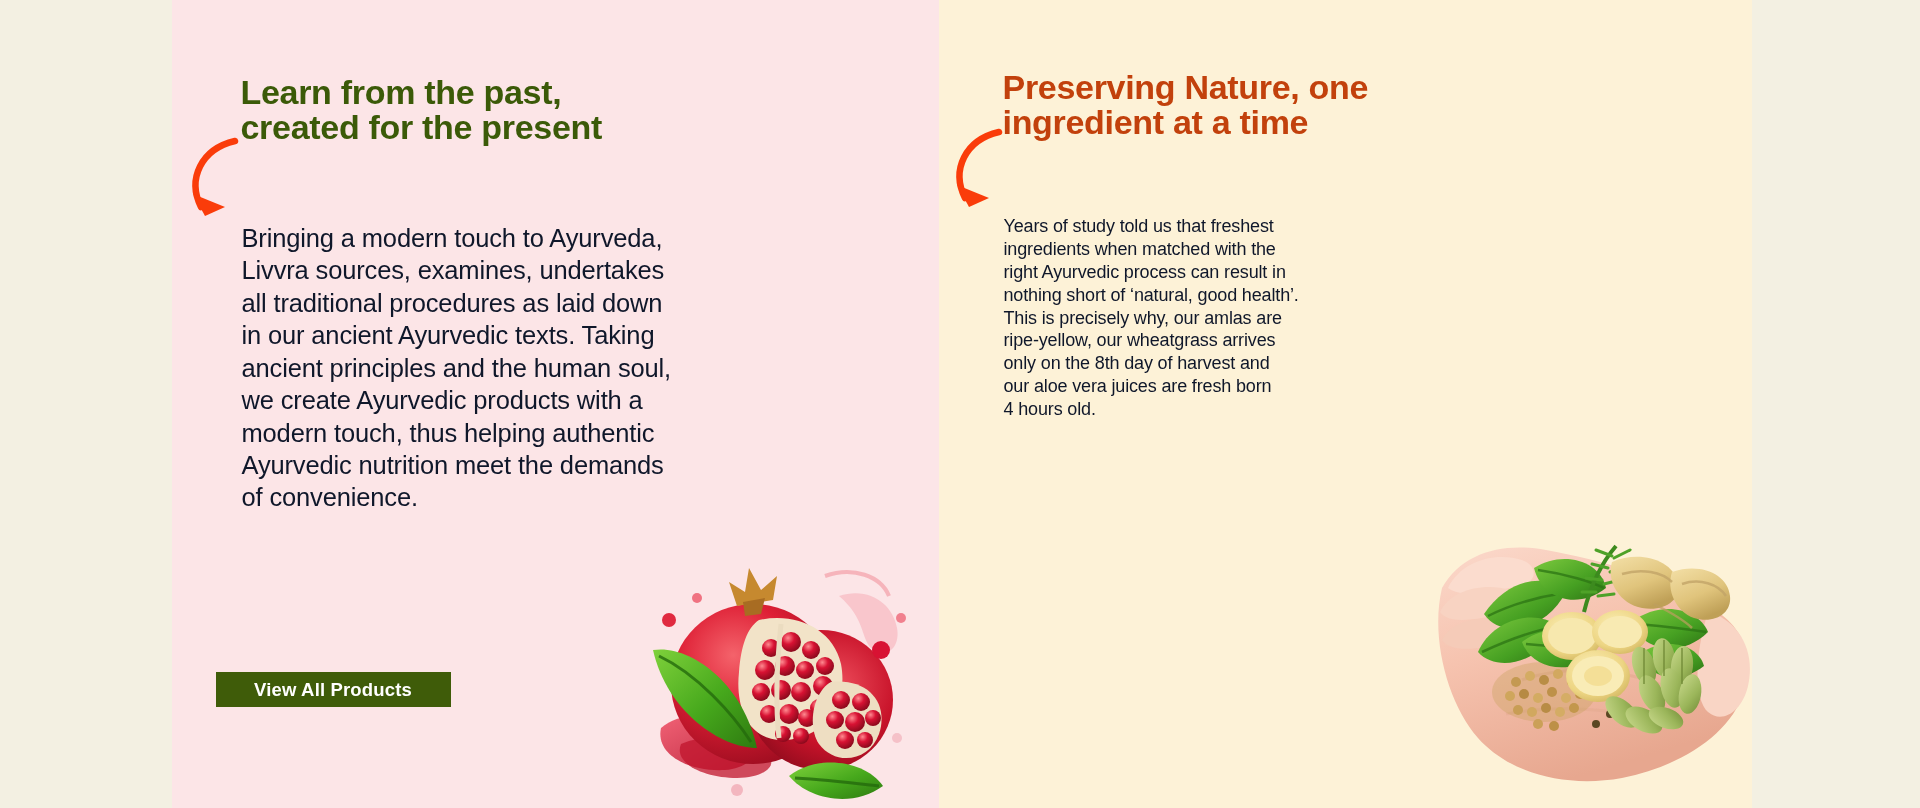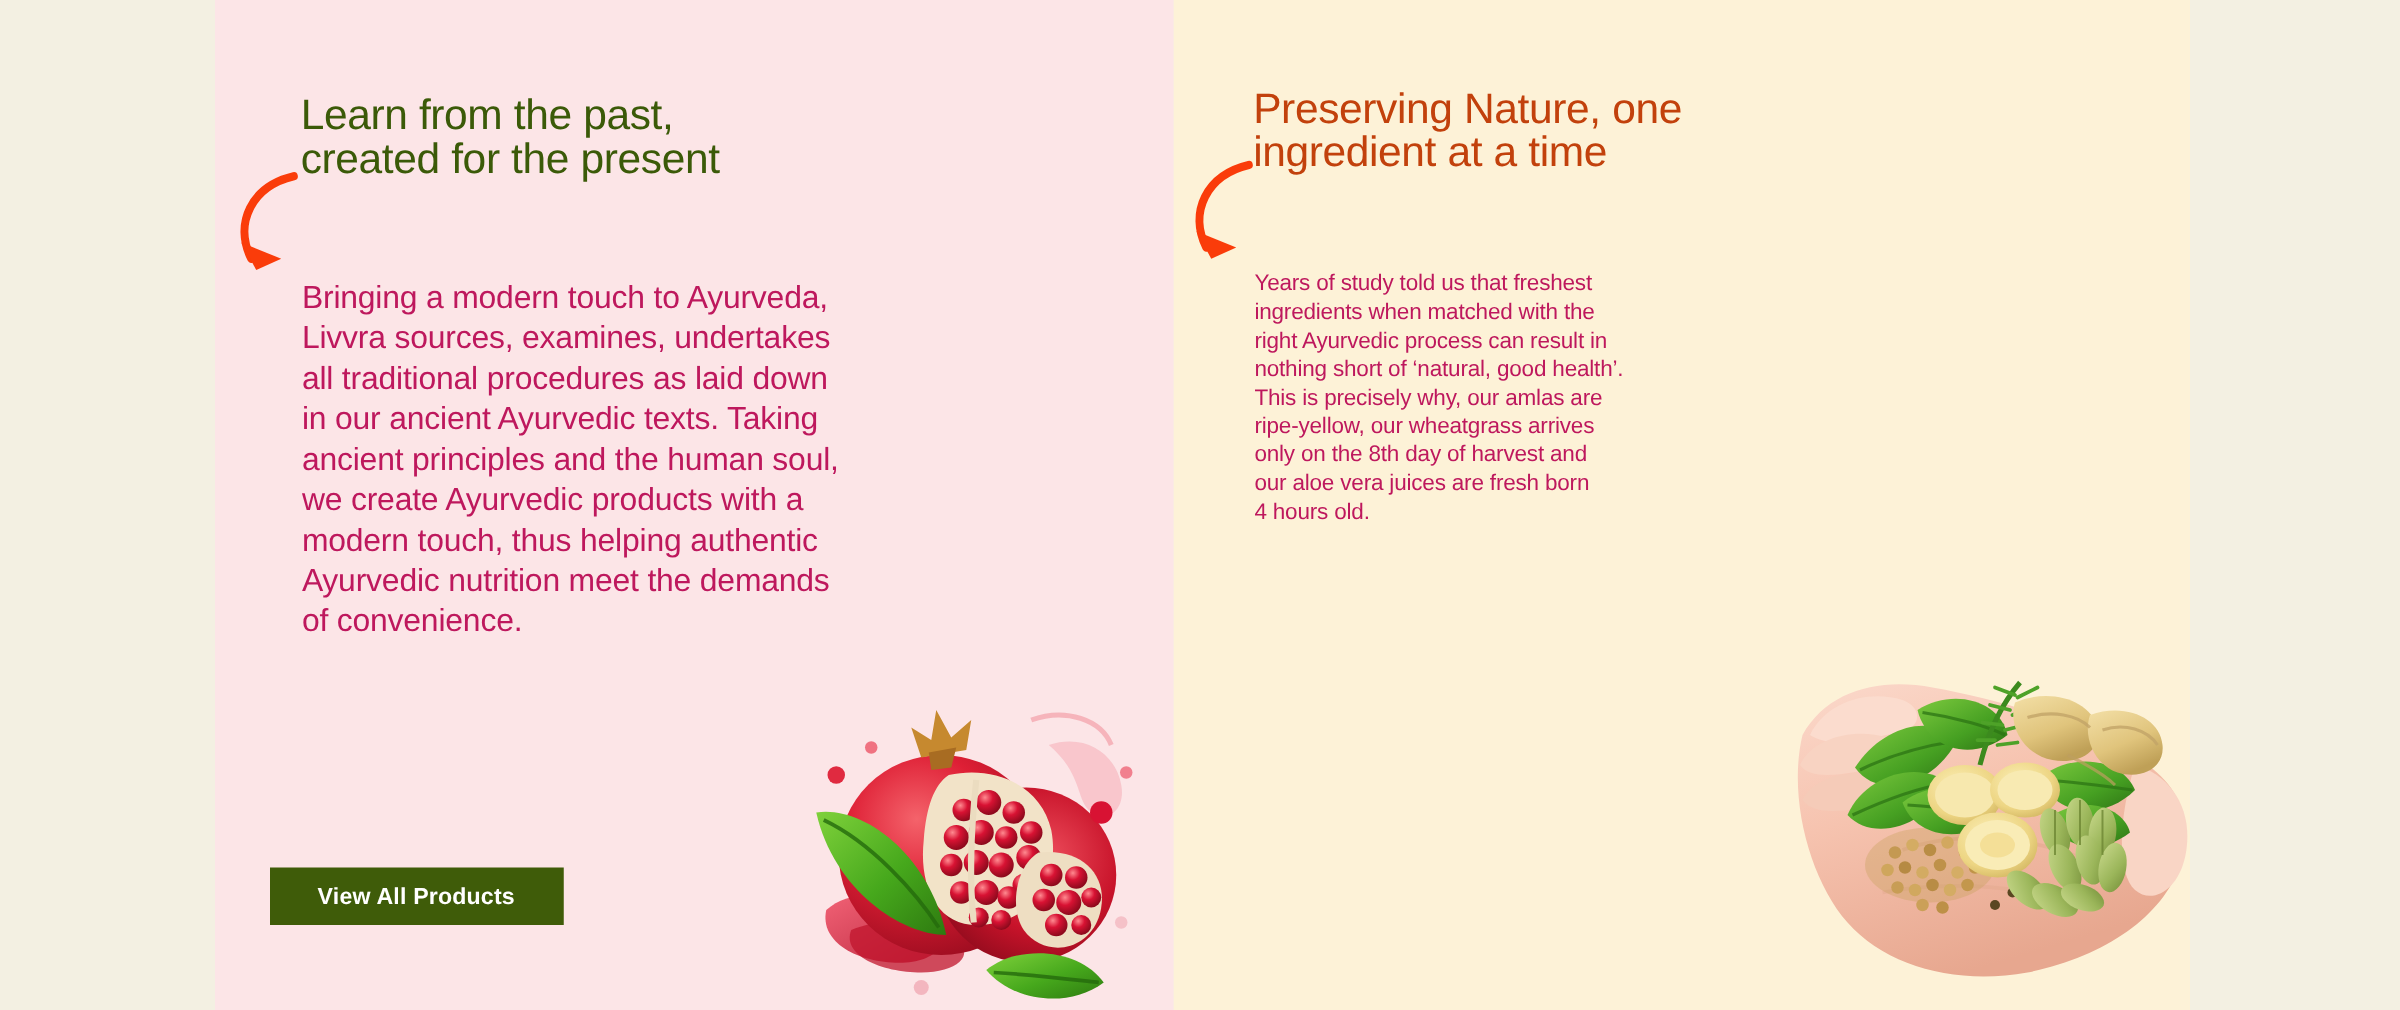--- a/index.html
+++ b/index.html
@@ -38,21 +38,21 @@
     height: 808px;
     overflow: hidden;
   }
 
   .panel--left  { width: 767px; background: #FCE5E7; }
   .panel--right { width: 813px; background: #FDF2D7; }
 
   
   .heading {
     position: absolute;
-    font-weight: 400;
+    font-weight: 700;
     letter-spacing: -0.3px;
     white-space: pre-line;
   }
   .panel--left .heading {
     left: 69px;
     top: 75px;
     font-size: 34px;
     line-height: 1.04;
     color: #3B5A08;
   }
@@ -62,21 +62,21 @@
     font-size: 34px;
     line-height: 1.04;
     color: #c2410c;
   }
 
   
   .body-copy {
     position: absolute;
     font-weight: 400;
     white-space: pre-line;
-    color: #be185d;
+    color: #0f172a;
   }
   .panel--left .body-copy {
     left: 70px;
     top: 222px;
     font-size: 25.5px;
     line-height: 1.272;
     letter-spacing: -0.15px;
   }
   .panel--right .body-copy {
     left: 65px;
@@ -104,23 +104,23 @@
     color: #FFFFFF;
     font-size: 18.5px;
     font-weight: 700;
     letter-spacing: 0.15px;
     border: none;
     cursor: pointer;
     font-family: "Liberation Sans", sans-serif;
   }
   .panel--left .cta {
     left: 44px;
-    top: 694px;
+    top: 672px;
     width: 235px;
-    height: 46px;
+    height: 35px;
   }
   .panel--right .cta {
     left: 40px;
     top: 680px;
     width: 233px;
     height: 44px;
   }
 
   
   .produce {

